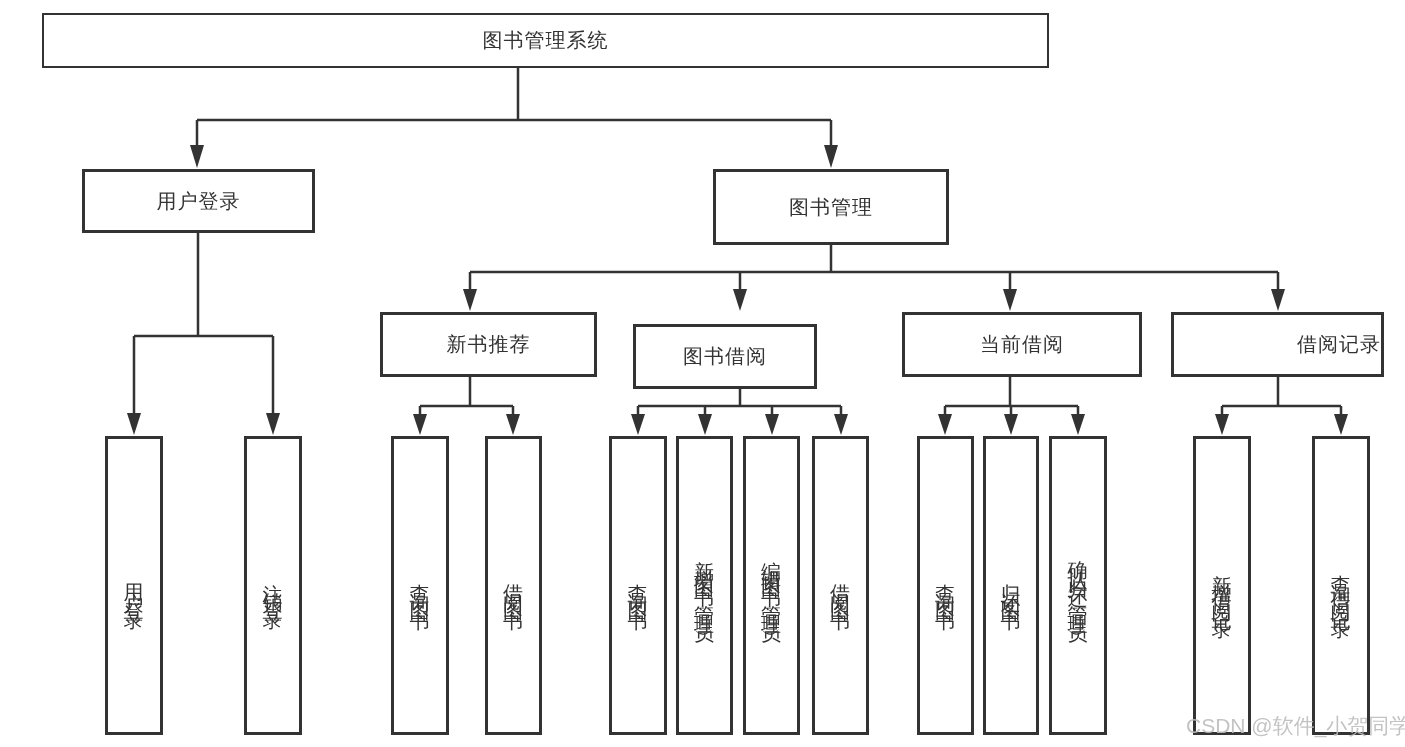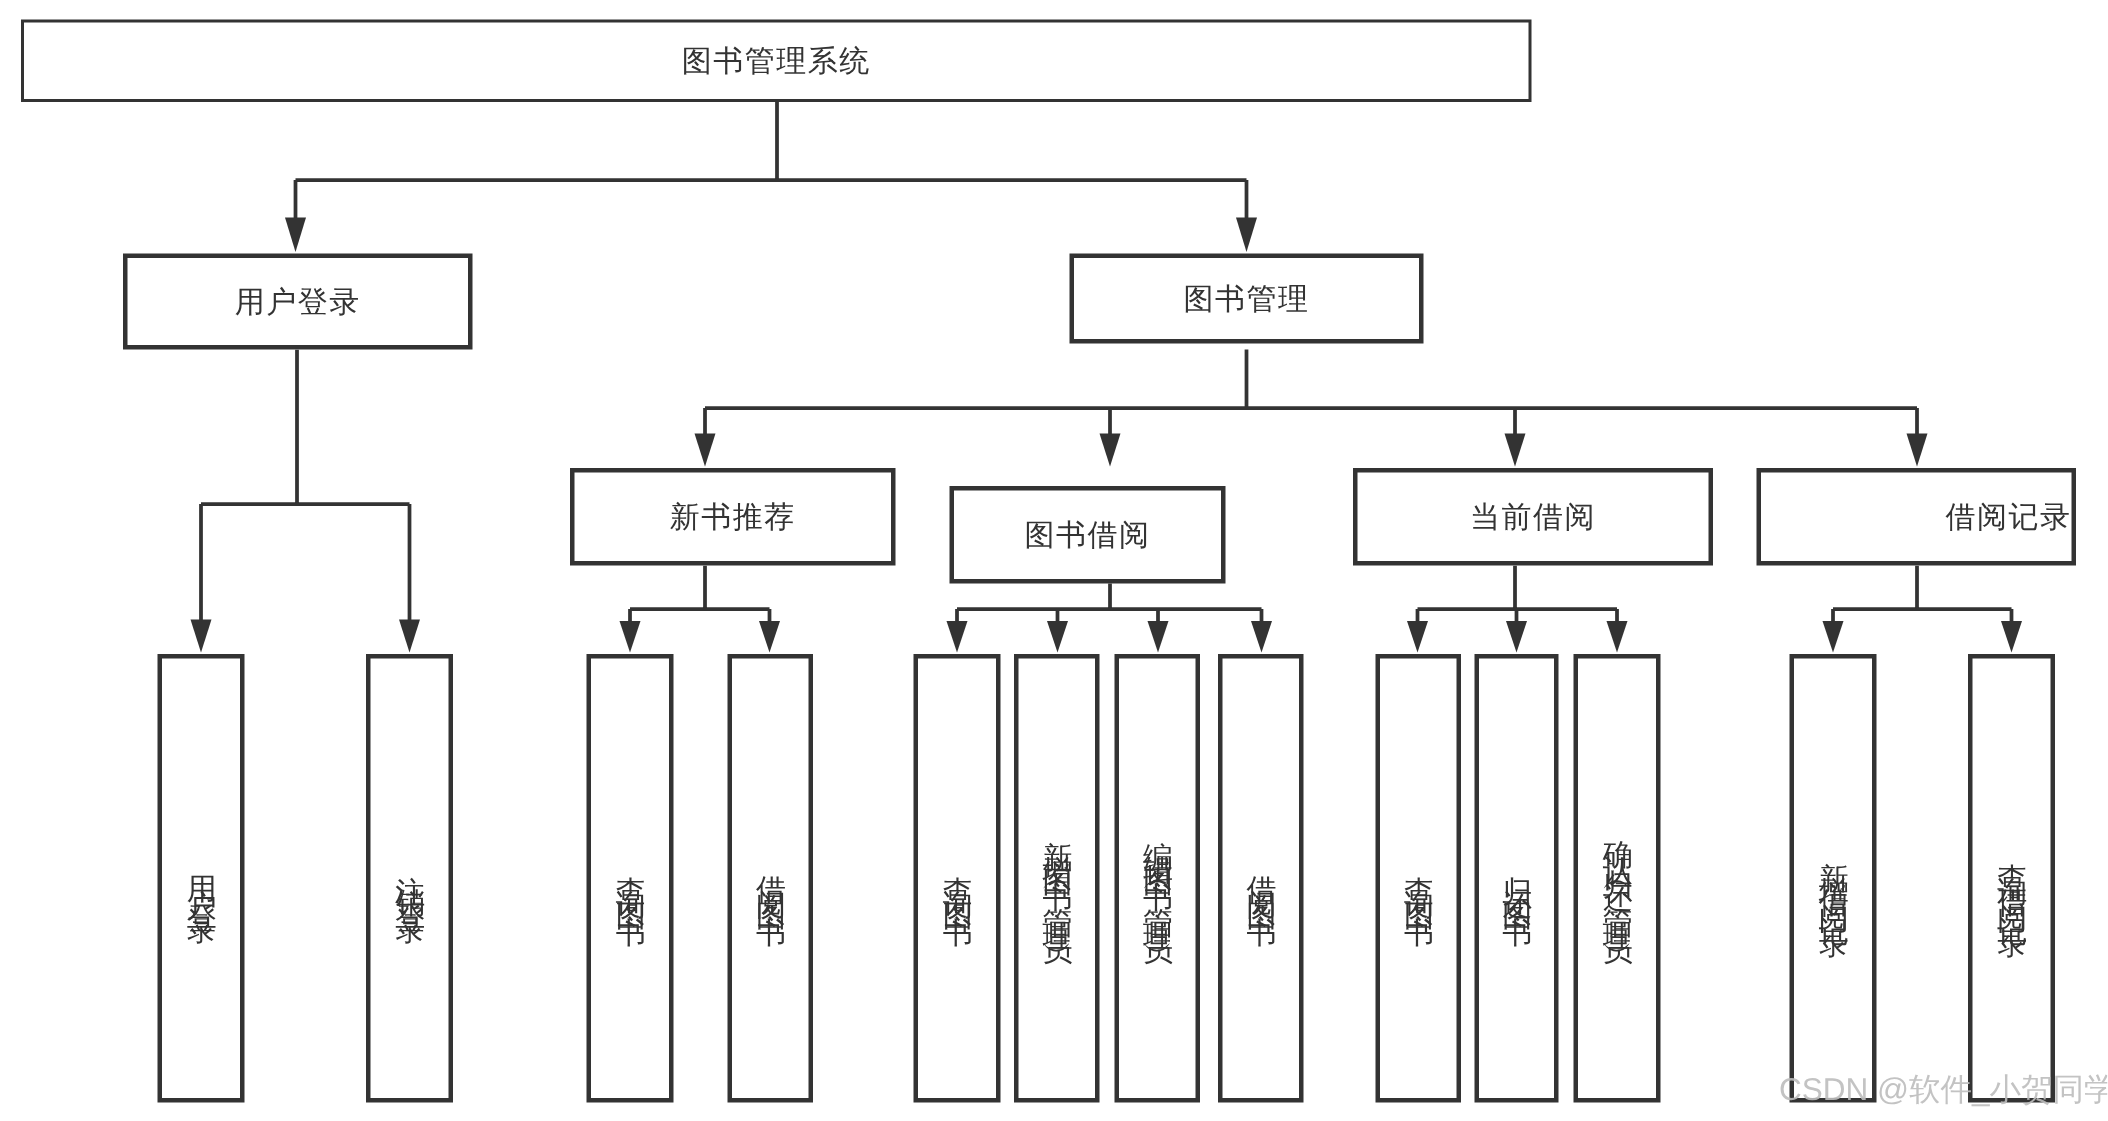--- a/index.html
+++ b/index.html
@@ -26,21 +26,21 @@
     border: 3px solid #333333;
     color: #333333;
     display: flex;
     align-items: center;
     justify-content: center;
     font-size: 20px;
     letter-spacing: 1px;
     z-index: 2;
   }
 
-  .node.root { border-width: 2px; }
+  .node.root { border-width: 2px; margin-left: 28px; }
 
   .leaf {
     position: absolute;
     background: #ffffff;
     border: 3px solid #333333;
     color: #333333;
     display: flex;
     align-items: center;
     justify-content: center;
     z-index: 2;
@@ -121,21 +121,21 @@
     </g>
   </svg>
 
   <div class="node root" style="left:14px; top:13px; width:1007px; height:55px;">
     <span>图书管理系统</span>
   </div>
 
   <div class="node" style="left:82px; top:169px; width:233px; height:64px;">
     <span>用户登录</span>
   </div>
-  <div class="node" style="left:713px; top:169px; width:236px; height:60px;">
+  <div class="node" style="left:713px; top:169px; width:236px; height:76px;">
     <span>图书管理</span>
   </div>
 
   <div class="node" style="left:380px; top:312px; width:217px; height:65px;">
     <span>新书推荐</span>
   </div>
   <div class="node" style="left:633px; top:324px; width:184px; height:65px;">
     <span>图书借阅</span>
   </div>
   <div class="node" style="left:902px; top:312px; width:240px; height:65px;">

